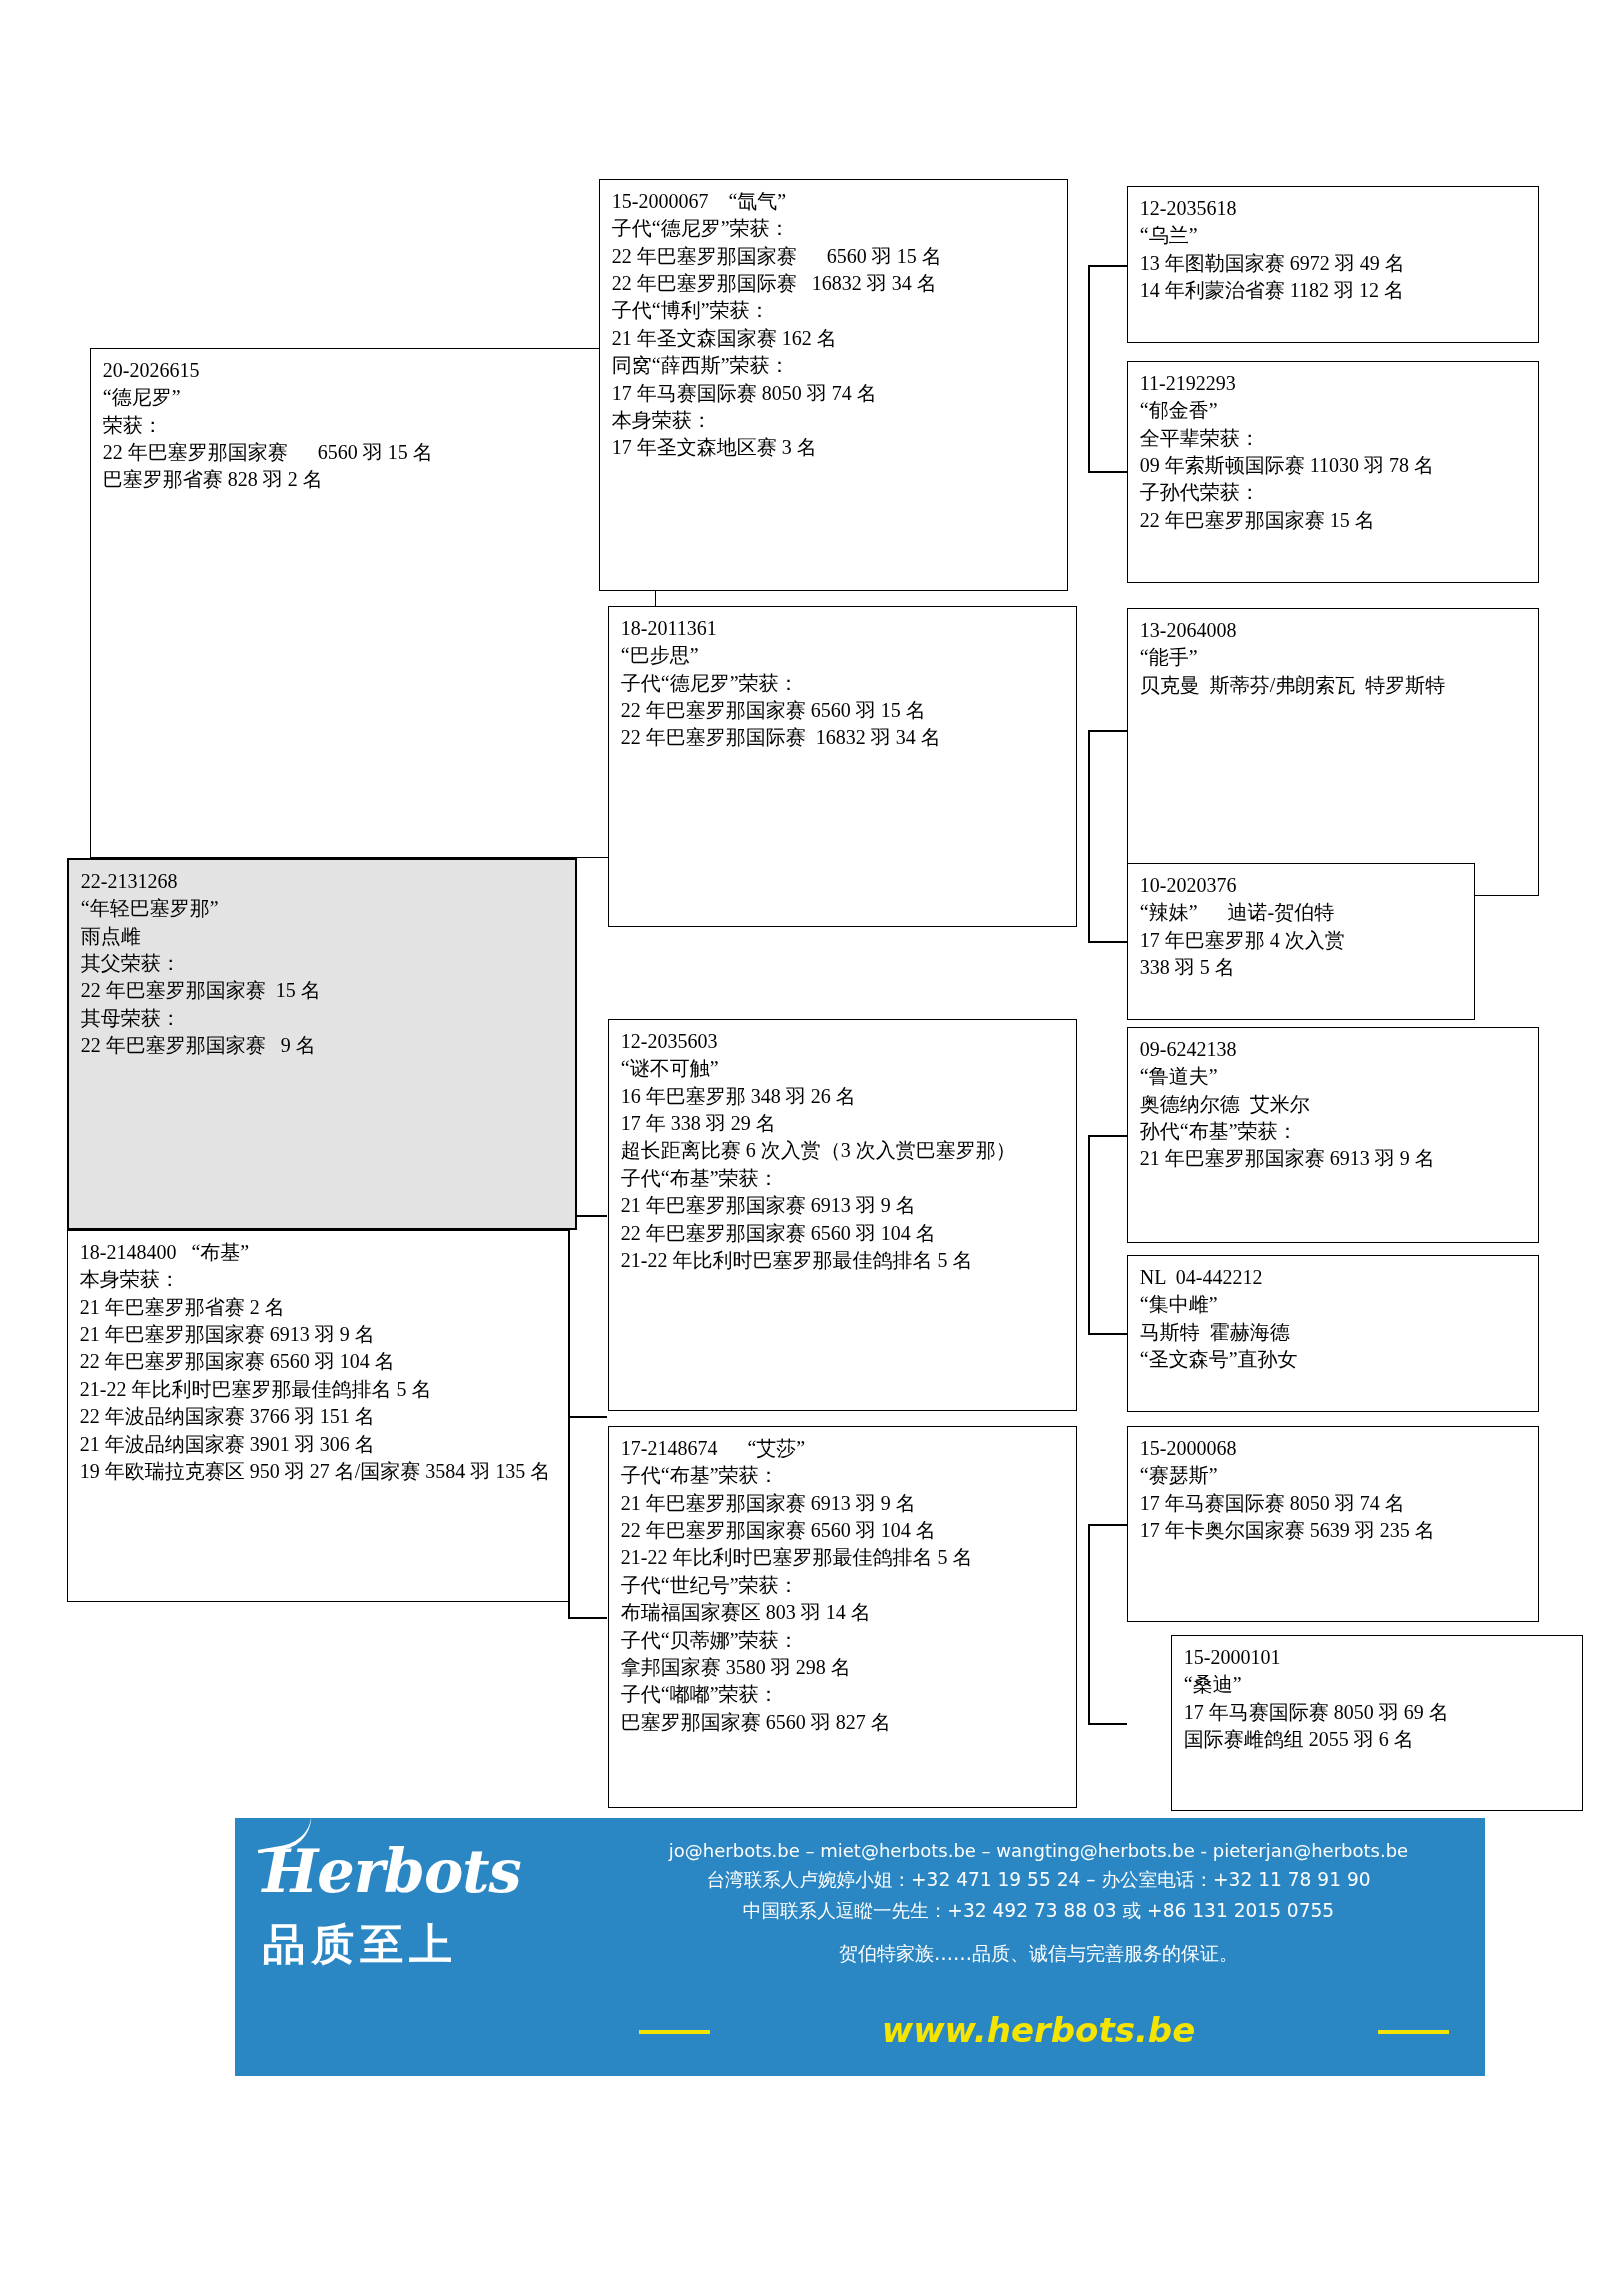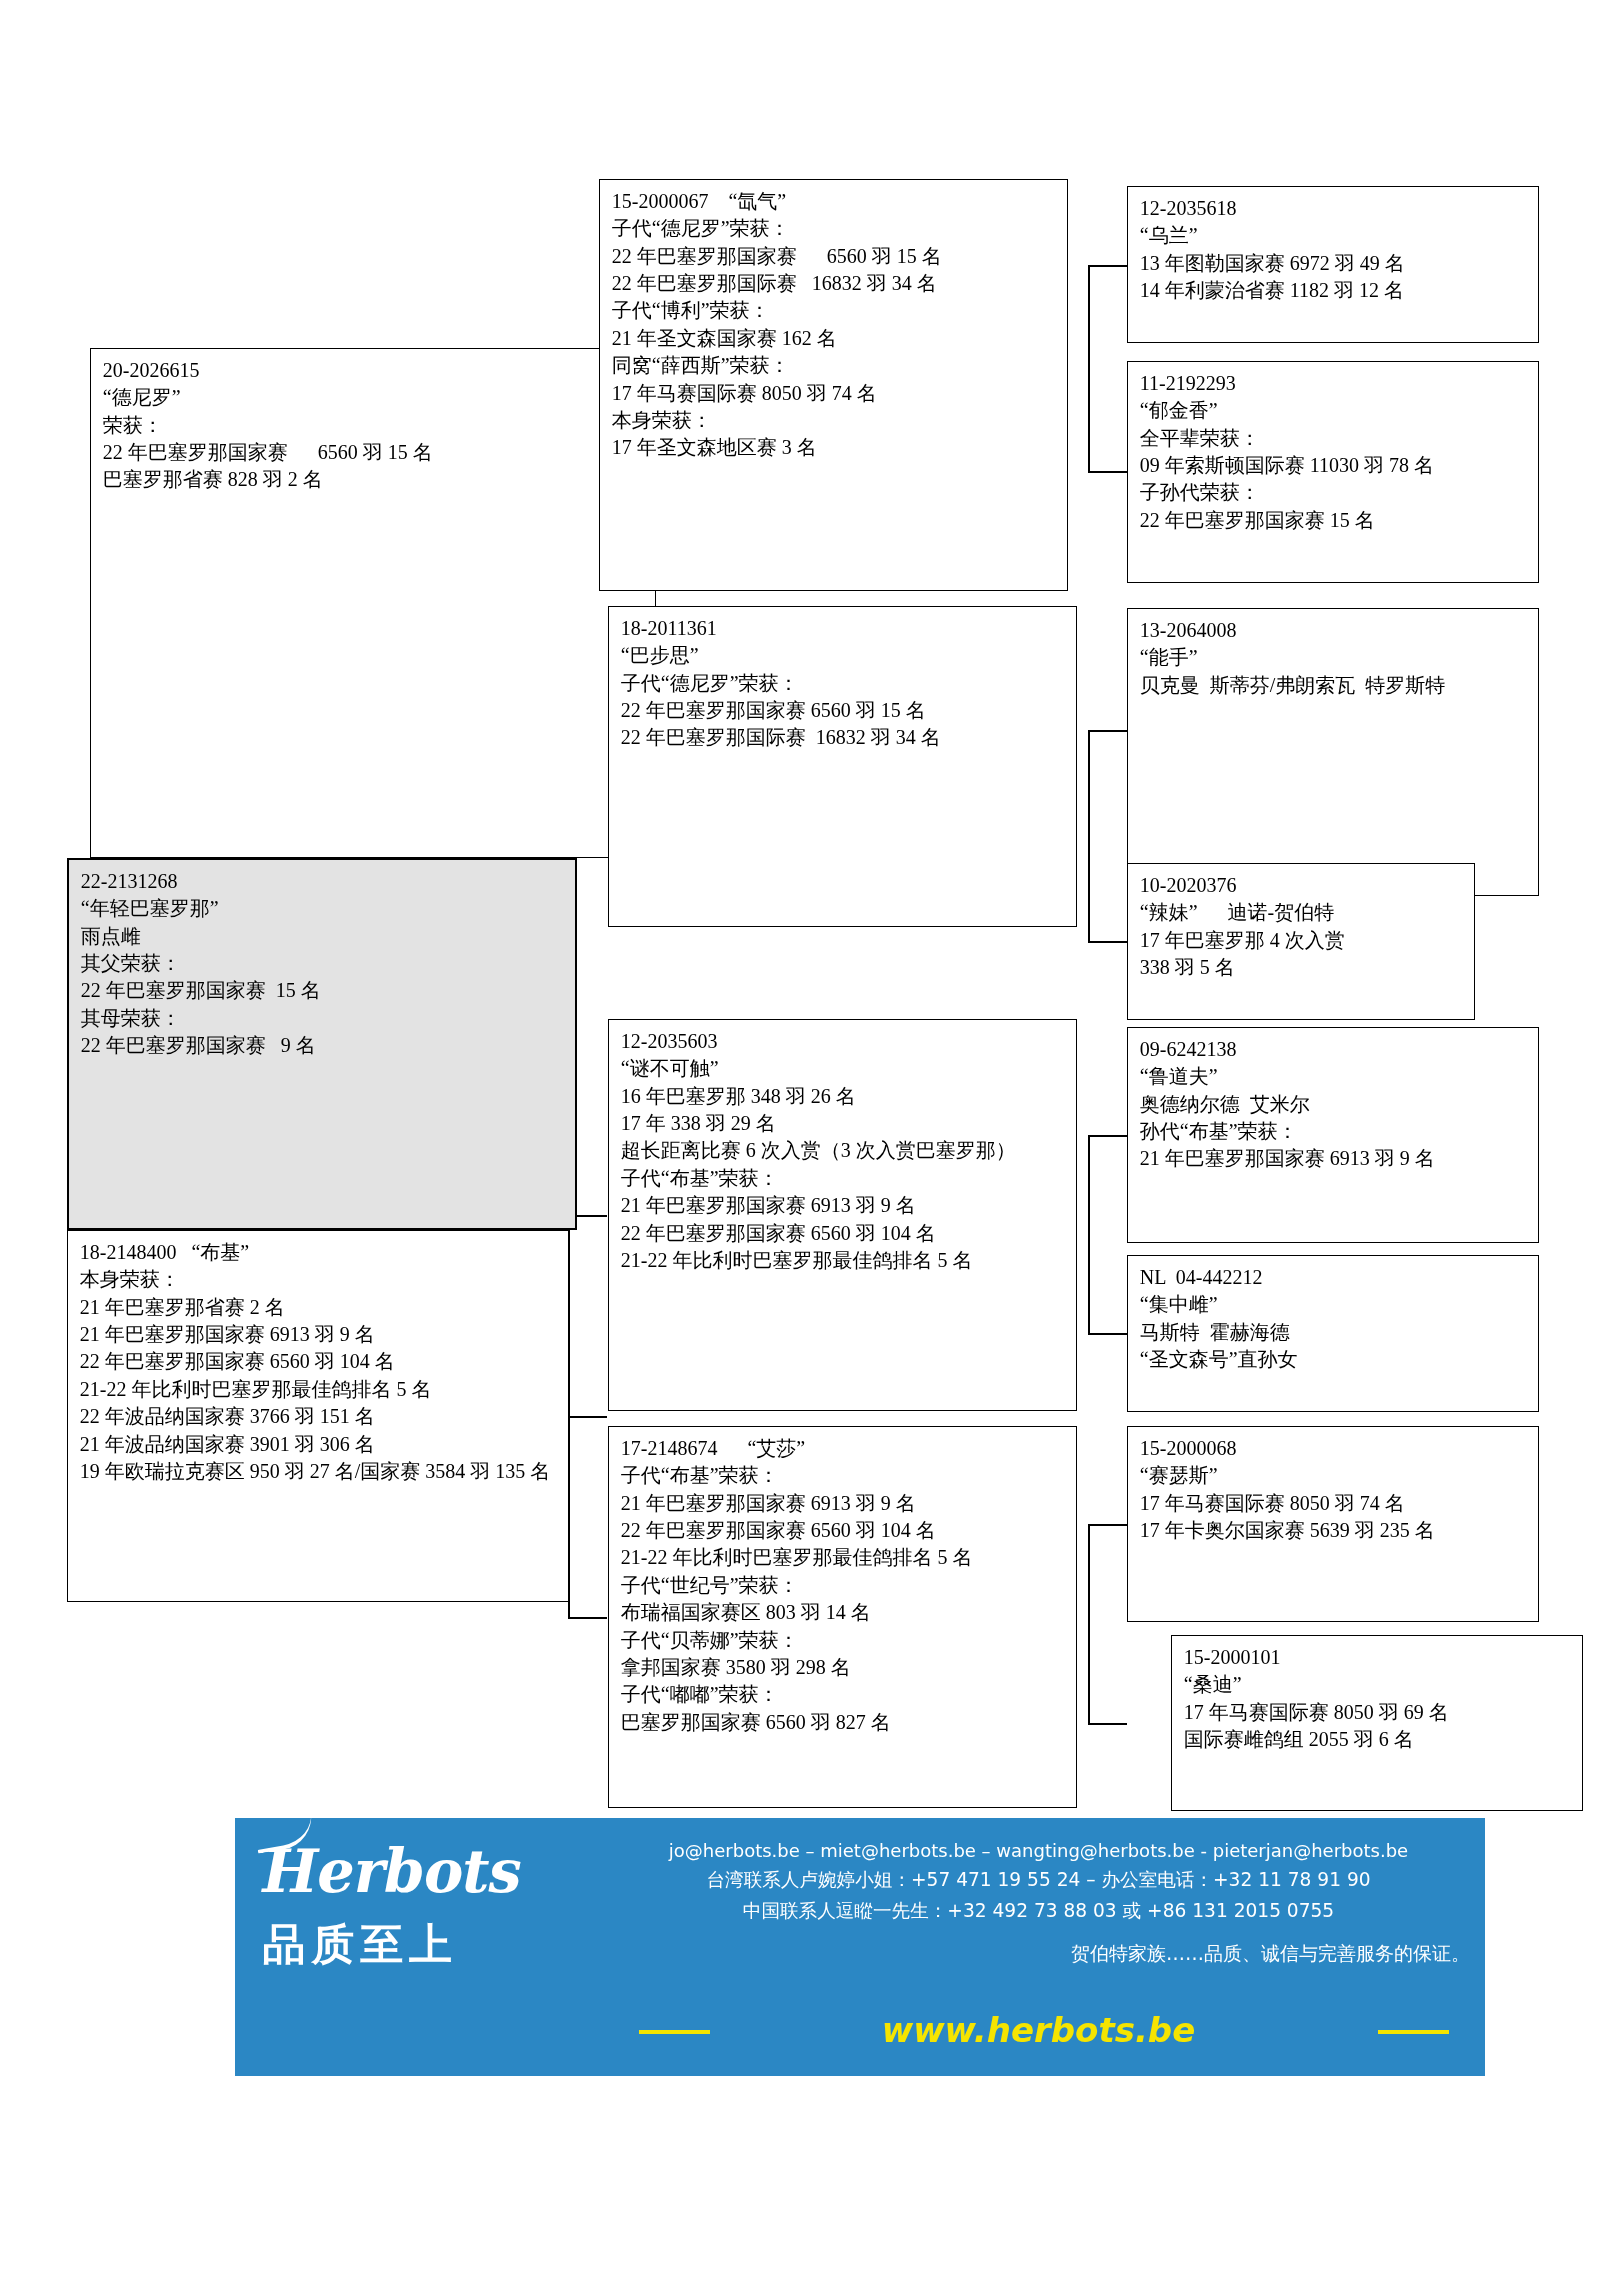--- a/index.html
+++ b/index.html
@@ -113,21 +113,21 @@
     color: #fff;
     font-family: "DejaVu Sans", sans-serif;
     text-align: center;
   }
   .fl {
     font-size: 18px;
     line-height: 1.65;
     white-space: nowrap;
   }
   .fl.cn { font-size: 18.6px; }
-  .fl.motto { margin-top: 11.8px; font-size: 19px; text-align: right; }
+  .fl.motto { margin-top: 11.8px; font-size: 19px; }
   .footer-url {
     position: absolute;
     left: 372px;
     top: 192px;
     width: 863px;
     text-align: center;
     font-family: "DejaVu Sans", sans-serif;
     font-style: italic;
     font-weight: bold;
     font-size: 34px;
@@ -274,21 +274,21 @@
 国际赛雌鸽组 2055 羽 6 名</div>
 
   <div class="footer">
     <div class="footer-logo">
       <div class="logo-word">Herbots</div>
       <div class="logo-feather"></div>
       <div class="logo-sub">品质至上</div>
     </div>
     <div class="footer-lines">
       <div class="fl">jo@herbots.be – miet@herbots.be – wangting@herbots.be - pieterjan@herbots.be</div>
-      <div class="fl cn">台湾联系人卢婉婷小姐：+57 471 19 55 24 – 办公室电话：+32 11 78 91 90</div>
+      <div class="fl cn">台湾联系人卢婉婷小姐：+32 471 19 55 24 – 办公室电话：+32 11 78 91 90</div>
       <div class="fl cn">中国联系人逗瞛一先生：+32 492 73 88 03 或 +86 131 2015 0755</div>
       <div class="fl motto">贺伯特家族……品质、诚信与完善服务的保证。</div>
     </div>
     <div class="url-dash left"></div>
     <div class="url-dash right"></div>
     <div class="footer-url">www.herbots.be</div>
   </div>
 
 </div>
 

